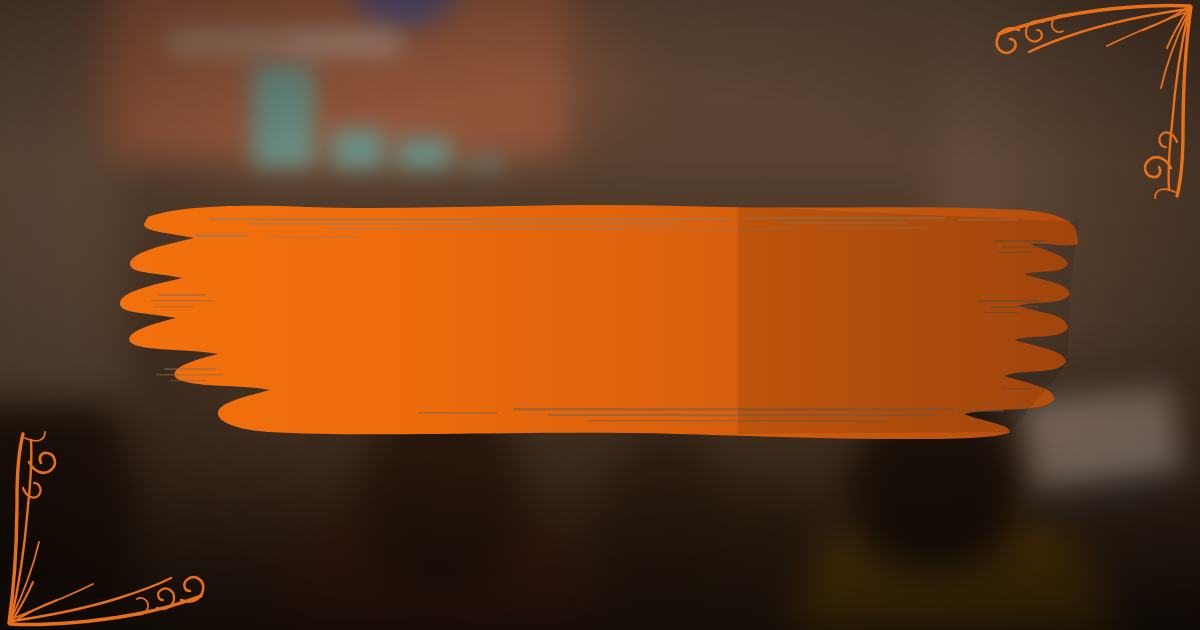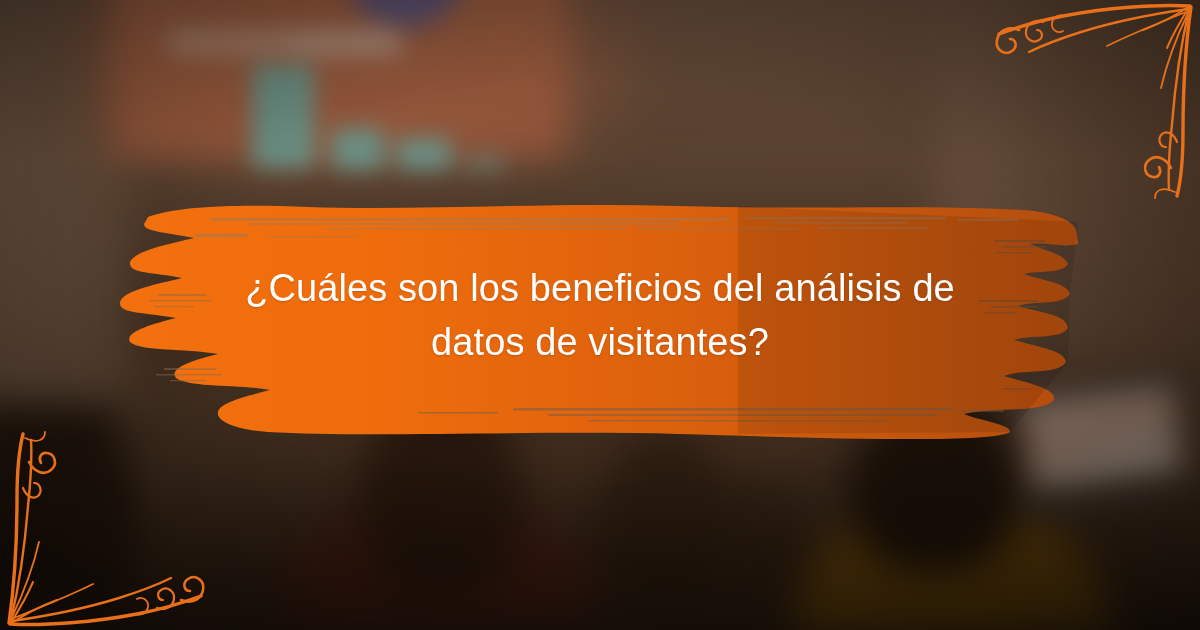--- a/index.html
+++ b/index.html
@@ -243,22 +243,20 @@
         <rect x="872" y="124" width="48" height="1.4" rx="0.7"></rect>
         <rect x="866" y="130" width="34" height="1.2" rx="0.6"></rect>
         <rect x="884" y="206" width="30" height="1.6" rx="0.8"></rect>
       </g>
 
       <path fill="#000" opacity="0.10" d="
         M 620,24 L 960,40 L 952,112 L 950,180 L 892,250 L 620,252 Z"></path>
     </svg>
   </div>
 
-  <div class="headline">¿Cuáles son los beneficios del análisis de
-datos de visitantes?</div>
 
   <div class="ornament orn-tr">
     <svg viewBox="0 0 215 200" aria-hidden="true">
       <g fill="none" stroke="#e8701a" stroke-linecap="round">
         <path d="M205,6 C170,4 120,8 78,16 C52,21 30,28 14,34" stroke-width="3.4"></path>
         <path d="M203,9 C168,14 128,22 96,32 C74,39 56,46 44,52" stroke-width="2.4"></path>
         <path d="M201,12 C176,22 146,34 122,46" stroke-width="1.8"></path>
         <path d="M206,7 C201,42 198,92 198,132 C198,160 196,180 192,196" stroke-width="3.4"></path>
         <path d="M204,10 C196,44 190,86 187,124 C184,152 183,172 184,190" stroke-width="2.4"></path>
         <path d="M203,13 C192,36 182,62 176,88" stroke-width="1.8"></path>

